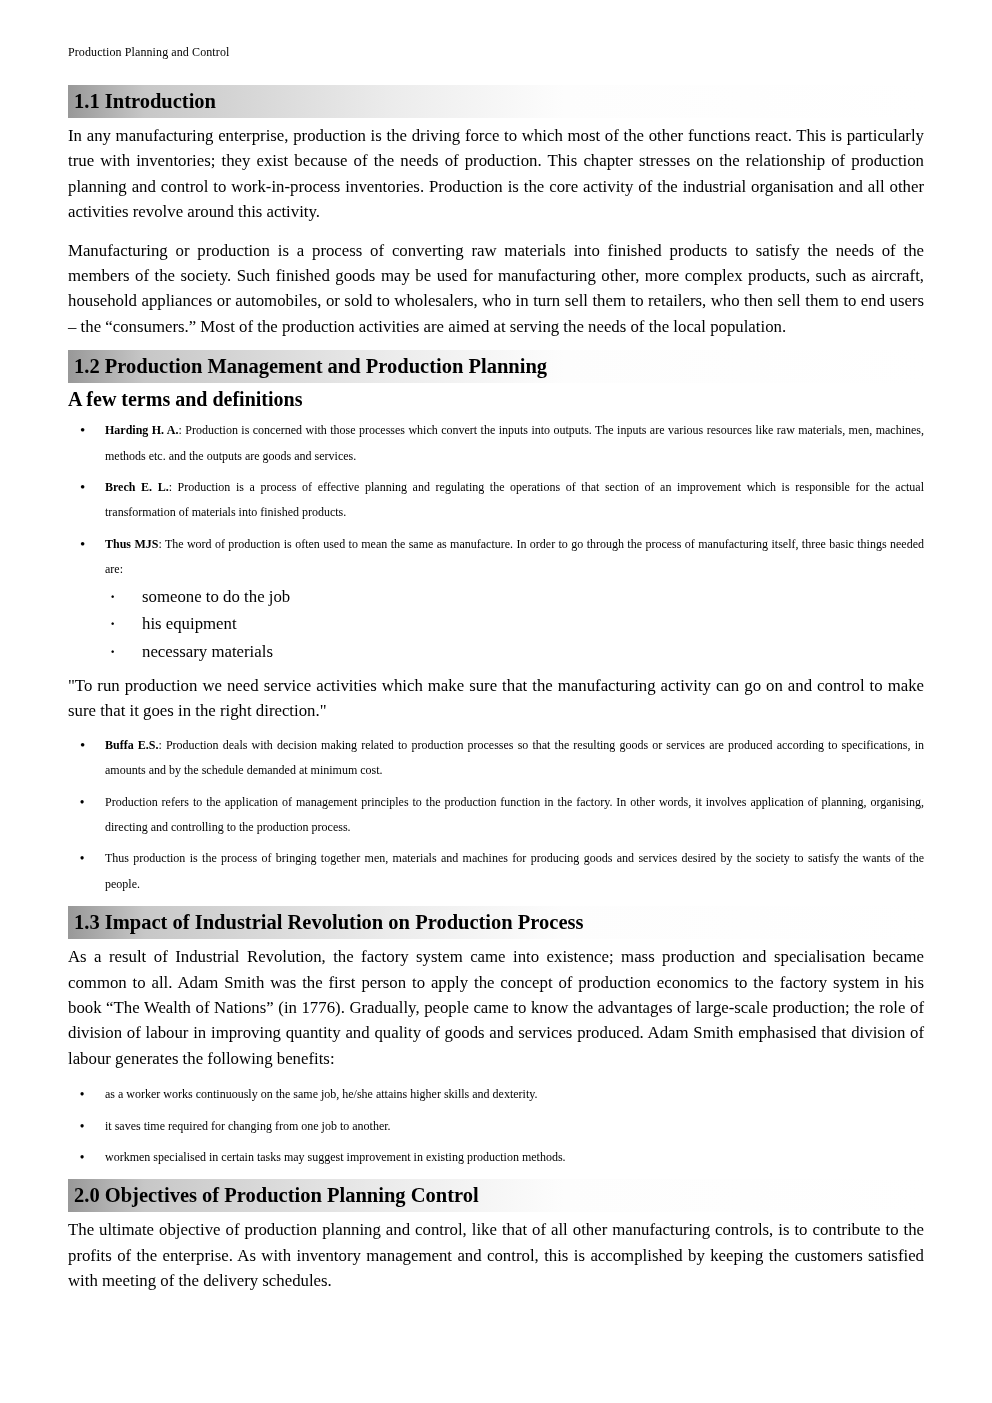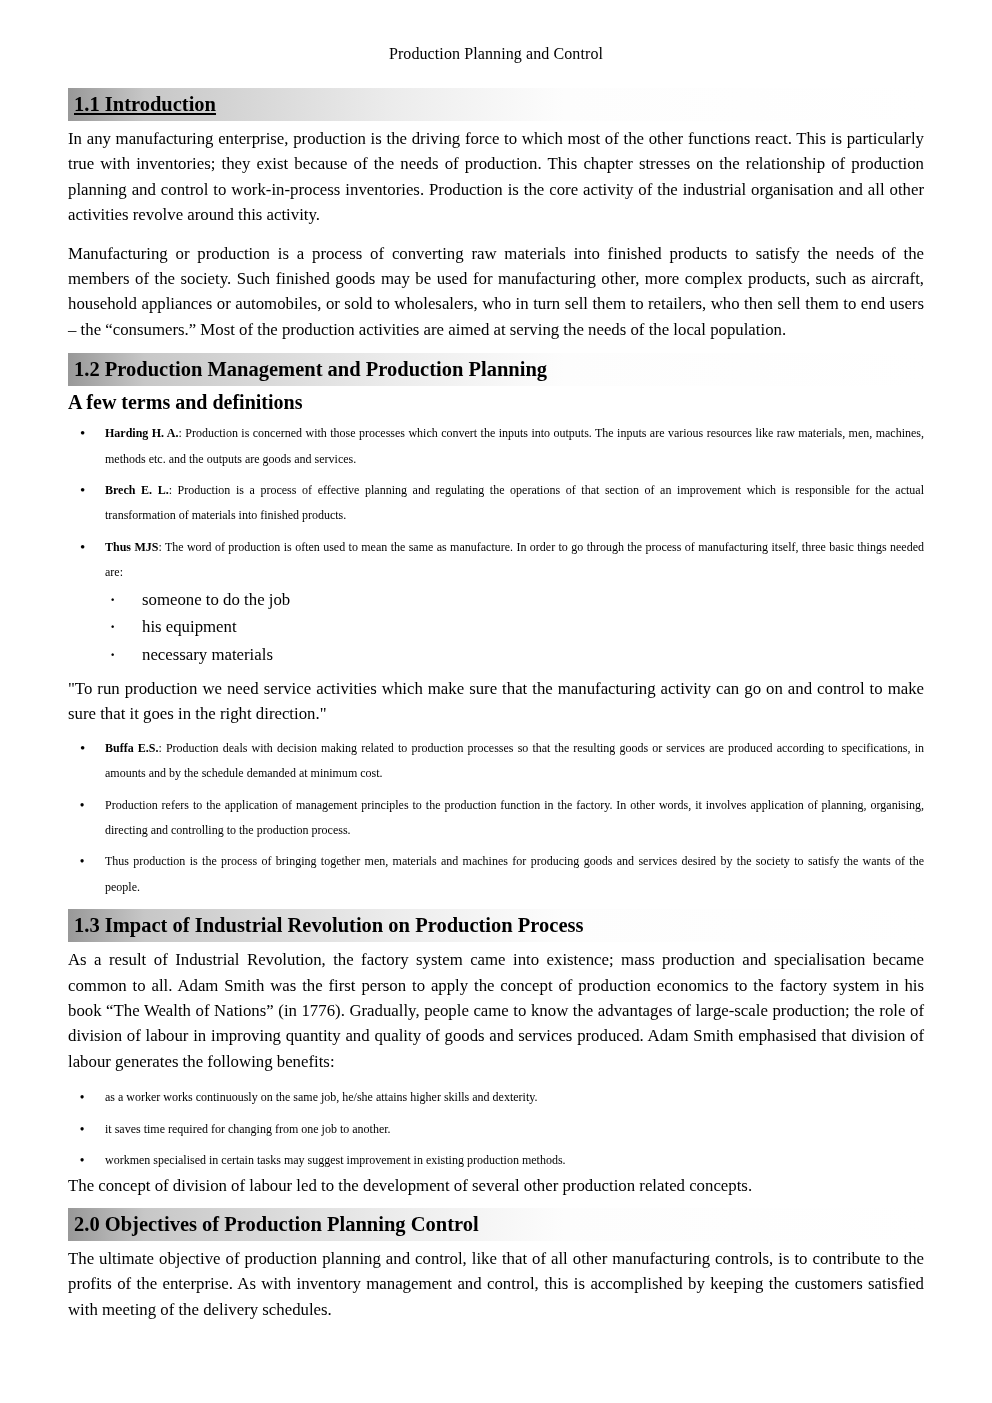--- a/index.html
+++ b/index.html
@@ -8,24 +8,23 @@
     position: relative;
     width: 992px;
     height: 1403px;
     background: #ffffff;
     padding: 45px 68px 0 68px;
     font-family: "Liberation Serif", serif;
     color: #000000;
     overflow: hidden;
   }
   .running-header {
-    font-size: 16px;
+    font-size: 12px;
     letter-spacing: 0.1px;
     margin-bottom: 25px;
-    text-align: center;
   }
   .hbar {
     background: linear-gradient(90deg, #989898 0%, #c7c7c7 9%, #ececec 38%, #fdfdfd 58%, #ffffff 100%);
     font-size: 20.5px;
     font-weight: bold;
     line-height: 24px;
     padding: 4px 6px 5px 6px;
     margin: 9px 0 5px 0;
   }
   .body {
@@ -86,21 +85,21 @@
   section { display: block; }
 </style>
 </head>
 <body>
 
 <div class="page">
 
   <div class="running-header">Production Planning and Control</div>
 
   <section>
-    <h2 class="hbar" style="margin-top:12px;text-decoration:underline;">1.1 Introduction</h2>
+    <h2 class="hbar" style="margin-top:12px;">1.1 Introduction</h2>
     <p class="body tight">In any manufacturing enterprise, production is the driving force to which most of the other functions react. This is particularly true with inventories; they exist because of the needs of production. This chapter stresses on the relationship of production planning and control to work-in-process inventories. Production is the core activity of the industrial organisation and all other activities revolve around this activity.</p>
     <p class="body" style="margin-top:13px;">Manufacturing or production is a process of converting raw materials into finished products to satisfy the needs of the members of the society. Such finished goods may be used for manufacturing other, more complex products, such as aircraft, household appliances or automobiles, or sold to wholesalers, who in turn sell them to retailers, who then sell them to end users – the “consumers.” Most of the production activities are aimed at serving the needs of the local population.</p>
   </section>
 
   <section>
     <h2 class="hbar">1.2 Production Management and Production Planning</h2>
     <div class="subhead">A few terms and definitions</div>
 
     <div class="bullet">
       <span class="dot">•</span>
@@ -158,21 +157,20 @@
     </div>
     <div class="bullet">
       <span class="dot small">•</span>
       <div class="btext">it saves time required for changing from one job to another.</div>
     </div>
     <div class="bullet" style="margin-bottom:0;">
       <span class="dot small">•</span>
       <div class="btext">workmen specialised in certain tasks may suggest improvement in existing production methods.</div>
     </div>
 
-    <p class="closing">The concept of division of labour led to the development of several other production related concepts.</p>
   </section>
 
   <section>
     <h2 class="hbar">2.0 Objectives of Production Planning Control</h2>
     <p class="body">The ultimate objective of production planning and control, like that of all other manufacturing controls, is to contribute to the profits of the enterprise. As with inventory management and control, this is accomplished by keeping the customers satisfied with meeting of the delivery schedules.</p>
   </section>
 
 </div>
 
 </body></html>

